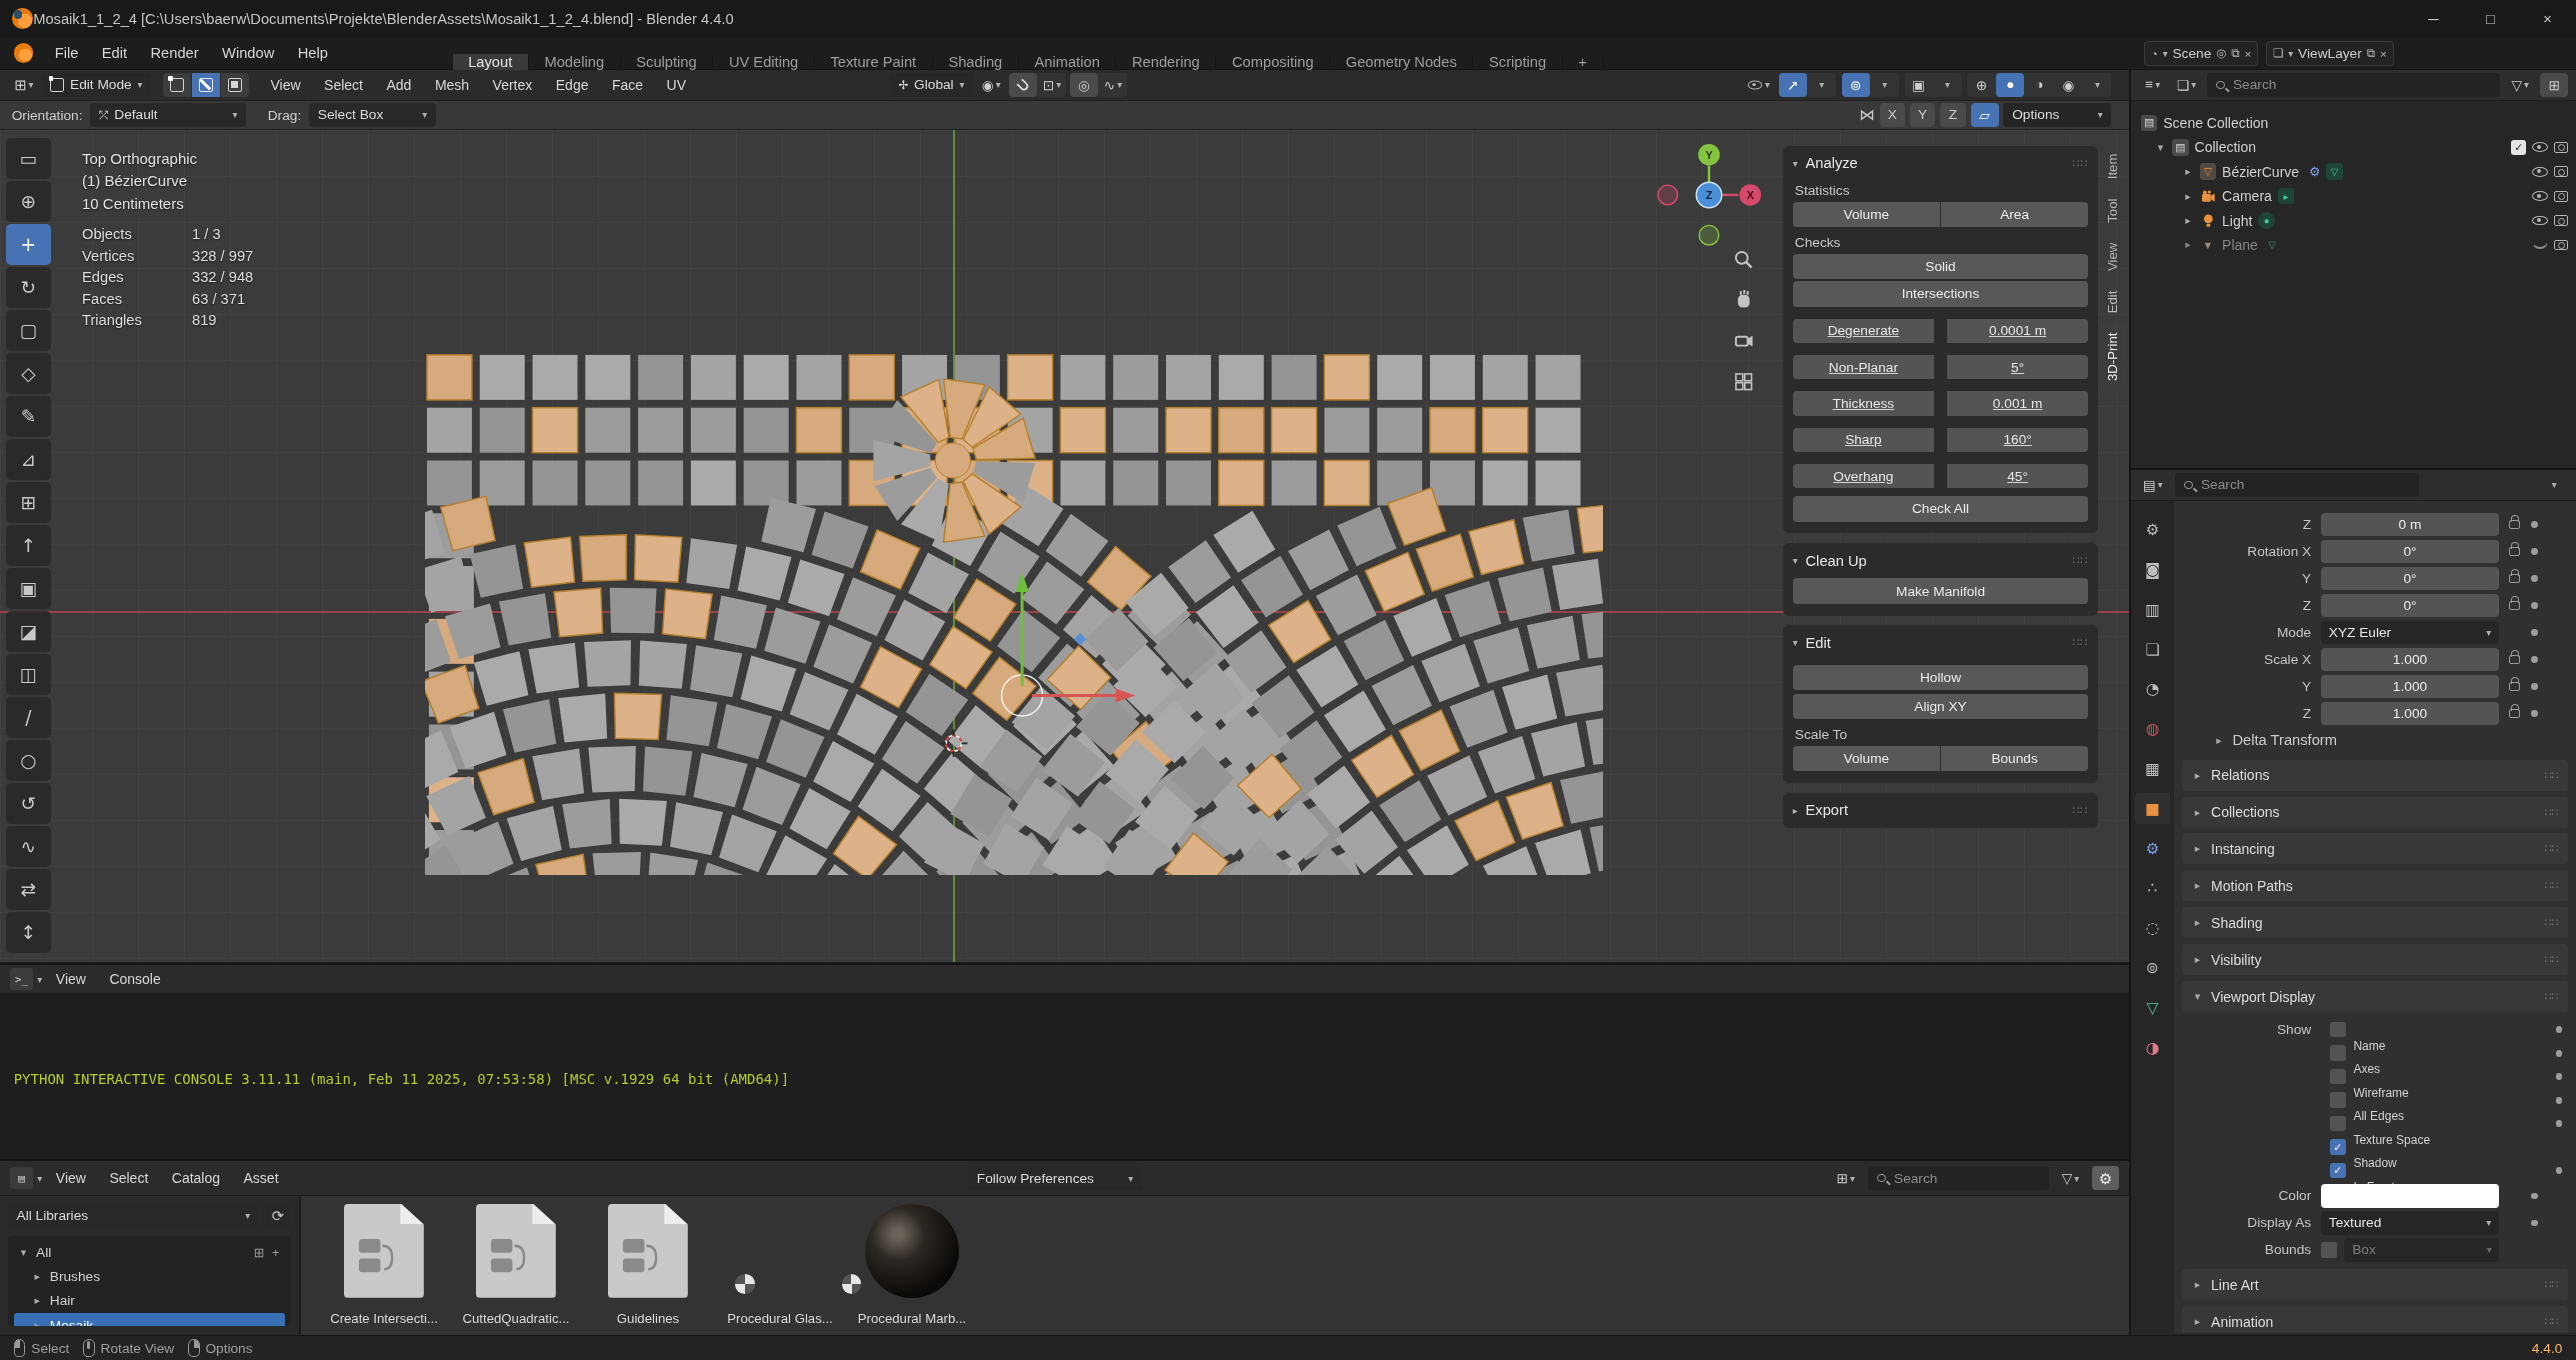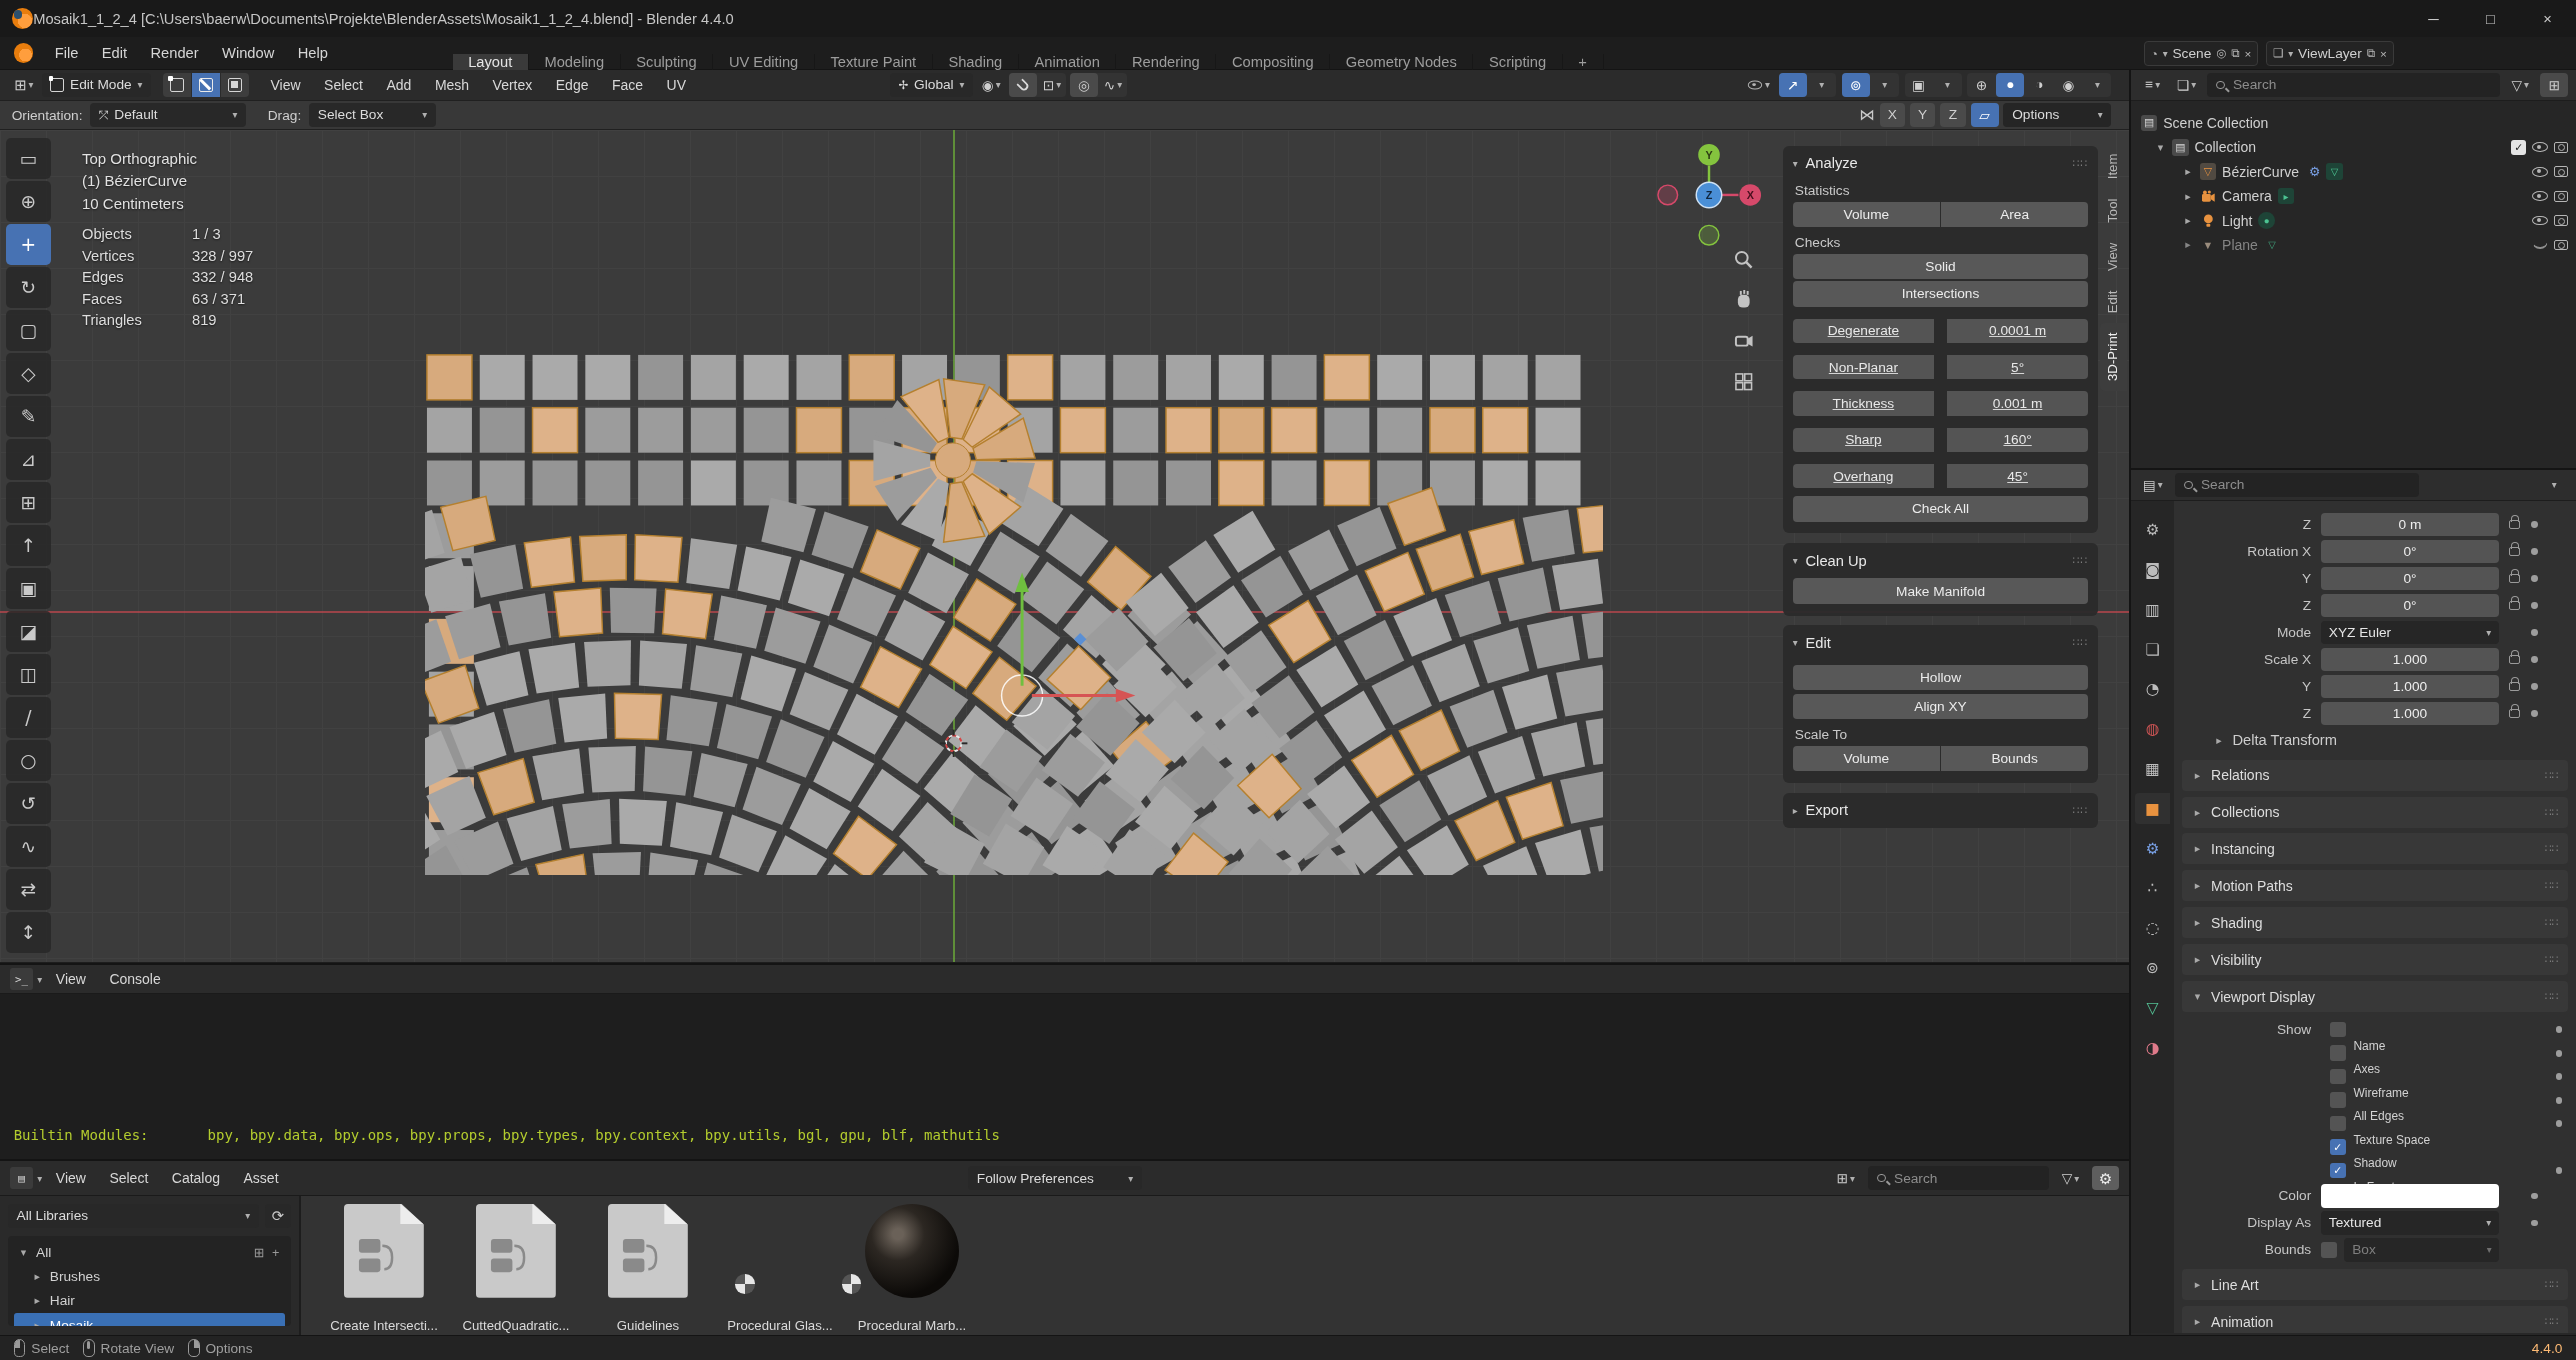--- a/index.html
+++ b/index.html
@@ -115,21 +115,21 @@
   #catalog { margin-top:7.8px; background:#232323; border-radius:3.9px; padding:3.9px 5.9px; height:90px; overflow:hidden; font-size:13.7px; }
   .cat-row { height:24.4px; display:flex; align-items:center; gap:6.8px; color:#d2d2d2; padding:0 3.9px; }
   .cat-row .tail { margin-left:auto; color:#9a9a9a; font-size:12.7px; letter-spacing:2px; }
   .cat-row.selected { background:#3a70b5; border-radius:2.9px; }
   #asset-grid { position:absolute; left:303px; top:35px; right:0; height:139px; display:flex; gap:36px; padding:7.8px 0 0 33px; }
   .asset-card { width:96px; display:flex; flex-direction:column; align-items:center; }
   .thumb { width:94px; height:94px; position:relative; }
   .file-ico { position:absolute; left:6.8px; top:0; width:80px; height:94px; background:#c9c9c9; border-radius:3.9px; clip-path:polygon(0 0, 72% 0, 100% 22%, 100% 100%, 0 100%); }
   .file-ico::before { content:""; position:absolute; right:0; top:0; width:23.5px; height:20.5px; background:#ededed; clip-path:polygon(0 0, 100% 100%, 0 100%); }
   .node-glyph { position:absolute; left:19.6px; top:33px; width:39px; height:41px; }
-  .asset-label { margin-top:20px; font-size:13.2px; color:#dadada; white-space:nowrap; }
+  .asset-label { margin-top:13px; font-size:13.2px; color:#dadada; white-space:nowrap; }
   .mat-badge { position:absolute; left:2px; bottom:3.9px; width:19.6px; height:19.6px; border-radius:50%; background:conic-gradient(#e6e6e6 0 25%, #555 25% 50%, #e6e6e6 50% 75%, #555 75%); }
   .sphere-big { position:absolute; left:0; top:0; width:94px; height:94px; border-radius:50%; background:radial-gradient(circle at 35% 32%, #6a6158 0 6%, #2c2722 30%, #0c0a08 70%); }
 
   
   #statusbar { position:absolute; left:0; top:1335px; width:2576px; height:25.4px; background:#232323; border-top:1px solid #141414; display:flex; align-items:center; color:#9f9f9f; font-size:13.7px; }
   .status-item { display:flex; align-items:center; gap:5.9px; margin-left:13.7px; }
   .mouse-ico { width:11.7px; height:17.6px; border:1.5px solid #9a9a9a; border-radius:5.9px 5.9px 4.9px 4.9px; position:relative; }
   .mouse-ico::after { content:""; position:absolute; background:#9a9a9a; }
   .mouse-ico.left::after { left:0; top:0; width:4.9px; height:7.8px; border-radius:3.9px 0 0 0; }
   .mouse-ico.middle::after { left:3.4px; top:1px; width:2.9px; height:7.8px; border-radius:2px; }
@@ -829,20 +829,21 @@
   </div>
 
   <div id="console">
     <div id="console-hdr">
       <div class="editor-ico">&gt;_</div>
         <span class="chev">▾</span>
       <div class="hdr-menu">View</div>
       <div class="hdr-menu">Console</div>
     </div>
     <div id="console-body">
+      <div>PYTHON INTERACTIVE CONSOLE 3.11.11 (main, Feb 11 2025, 07:53:58) [MSC v.1929 64 bit (AMD64)]</div>
       <div>&nbsp;</div>
       <div>Builtin Modules:       bpy, bpy.data, bpy.ops, bpy.props, bpy.types, bpy.context, bpy.utils, bgl, gpu, blf, mathutils</div>
       <div>Convenience Imports:   from mathutils import *; from math import *</div>
       <div>Convenience Variables: C = bpy.context, D = bpy.data</div>
       <div>&nbsp;</div>
       
     </div>
   </div>
 
   <div id="assets">

